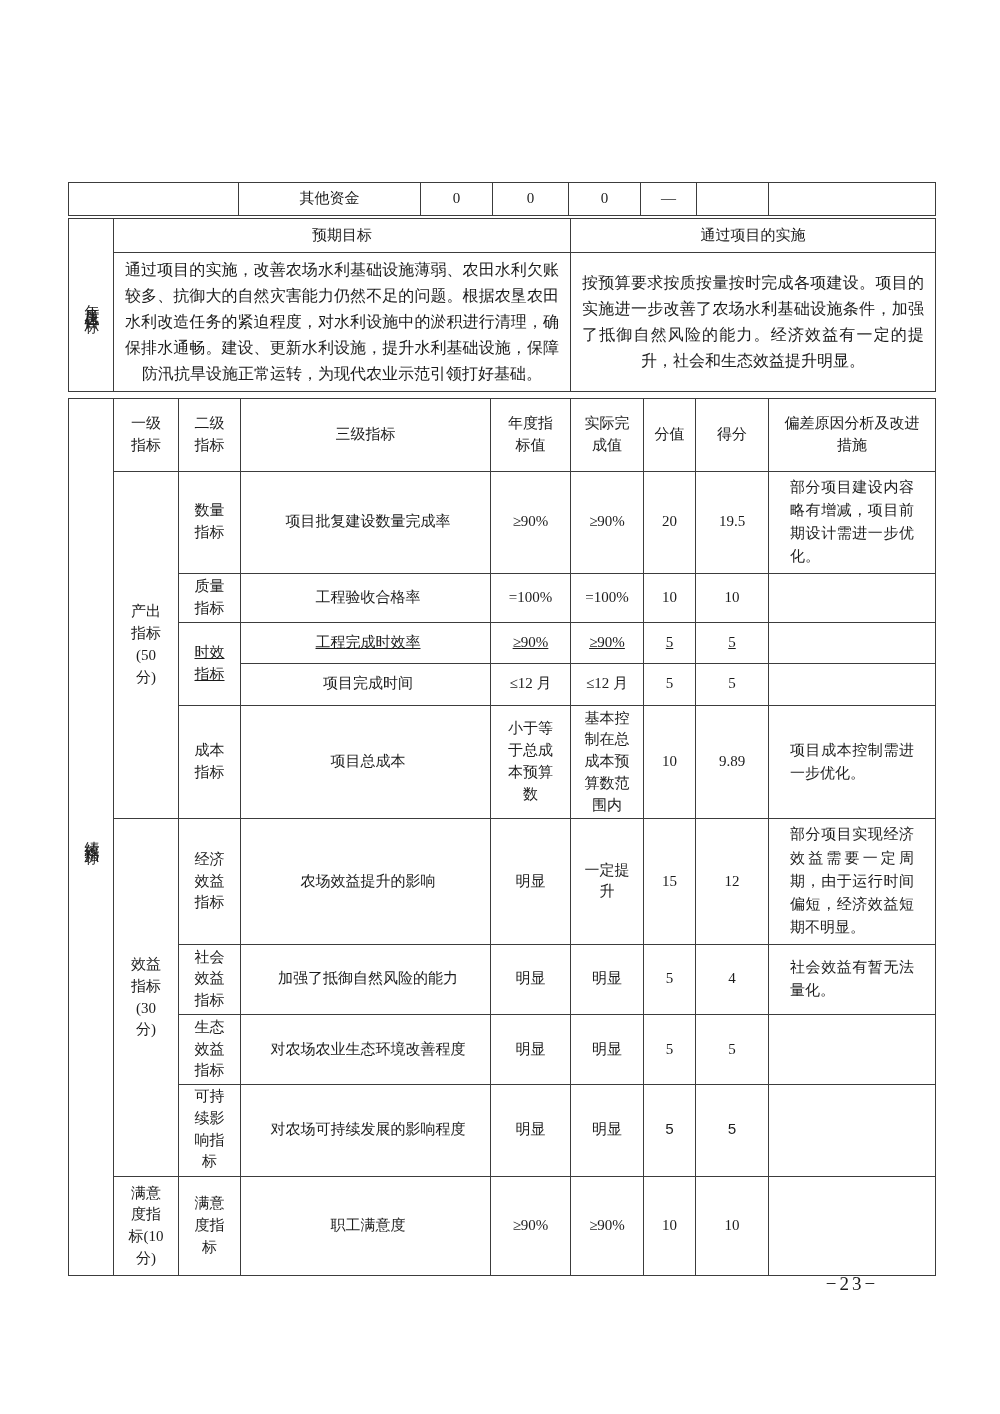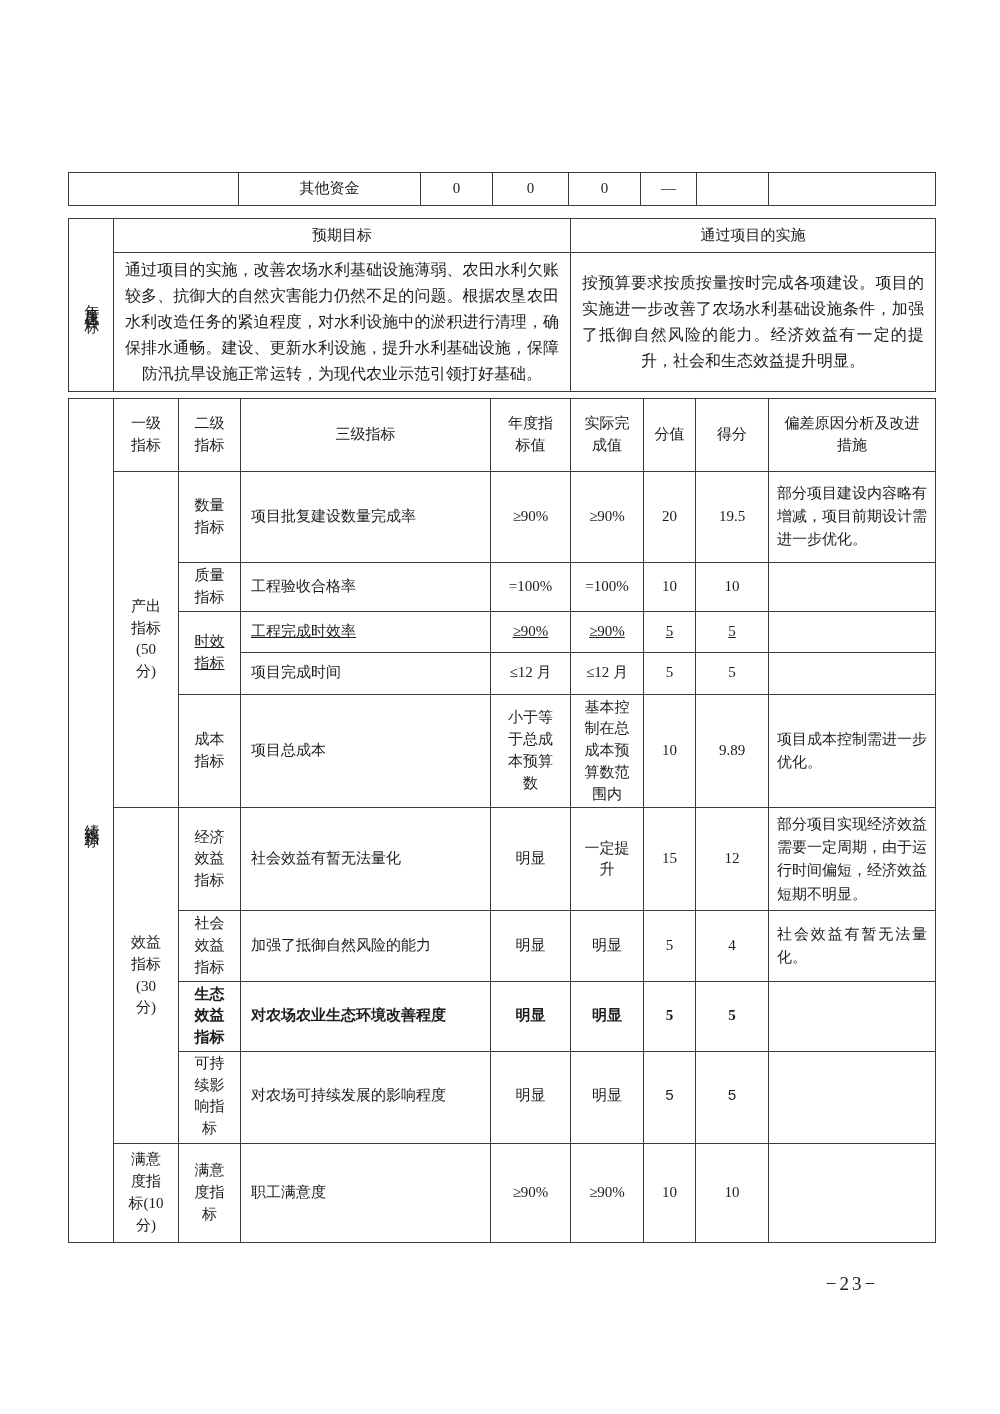--- a/index.html
+++ b/index.html
@@ -1,57 +1,57 @@
 <!DOCTYPE html>
 <html><head>
 <meta charset="utf-8">
 <style>
   html,body{margin:0;padding:0;}
   body{
     width:1000px;height:1414px;position:relative;
     background:#ffffff;color:#1c1c1c;
     font-family:"Liberation Serif","DejaVu Serif",serif;
   }
-  .sheet{position:absolute;left:68px;top:172px;width:867px;}
+  .sheet{position:absolute;left:68px;top:182px;width:867px;}
   table{border-collapse:collapse;table-layout:fixed;width:867px;}
   td{
     border:1px solid #3c3c3c;
     text-align:center;vertical-align:middle;
     font-size:15px;line-height:1.45;
     padding:2px 5px;box-sizing:border-box;
     white-space:pre-line;overflow:hidden;
     word-break:break-all;
   }
-  .tbl-b{margin-top:12px;}
+  .tbl-b{margin-top:2px;}
   .tbl-c{margin-top:6px;}
   tr.hA{height:33px;}
   tr.hB1{height:34px;}
   tr.hB2{height:132px;}
   tr.hc0{height:73px;}
   tr.hc1{height:91px;}
   tr.hc2{height:49px;margin-top:35px;}
   tr.hc3{height:41px;text-decoration:underline;}
   tr.hc4{height:42px;}
   tr.hc5{height:110px;}
   tr.hc6{height:103px;}
   tr.hc7{height:70px;}
-  tr.hc8{height:66px;font-weight:bold;}
+  tr.hc8{height:66px;}
   tr.hc9{height:89px;font-family:Liberation Mono, monospace;}
   tr.hc10{height:99px;margin-left:9px;}
   .vlabel{
     writing-mode:vertical-rl;text-orientation:upright;
     letter-spacing:3px;display:inline-block;
   }
   .para{
     font-size:16px;line-height:1.62;
     text-align:justify;text-align-last:center;
     padding:4px 11px;
   }
-  .l3{text-align:left;padding-left:10px;}
-  .dev{text-align:justify;padding:4px 8px;line-height:1.55;}
+  .l3{text-align:center;padding-left:10px;}
+  .dev{text-align:justify;padding:4px 21px;line-height:1.55;}
   .page-number{
     position:absolute;left:812px;top:1273px;width:80px;
     text-align:center;font-size:19px;letter-spacing:3px;
   }
 </style>
 </head>
 <body>
 
 <div class="sheet">
 
@@ -188,21 +188,21 @@
       <td class="dev">项目成本控制需进一步优化。</td>
     </tr>
     <tr class="hc6">
       <td rowspan="4">效益
 指标
 (30
 分)</td>
       <td>经济
 效益
 指标</td>
-      <td class="l3">社会效益有暂无法量化</td>
+      <td class="l3">农场效益提升的影响</td>
       <td>明显</td>
       <td>一定提
 升</td>
       <td>15</td>
       <td>12</td>
       <td class="dev">部分项目实现经济效益需要一定周期，由于运行时间偏短，经济效益短期不明显。</td>
     </tr>
     <tr class="hc7">
       <td>社会
 效益

